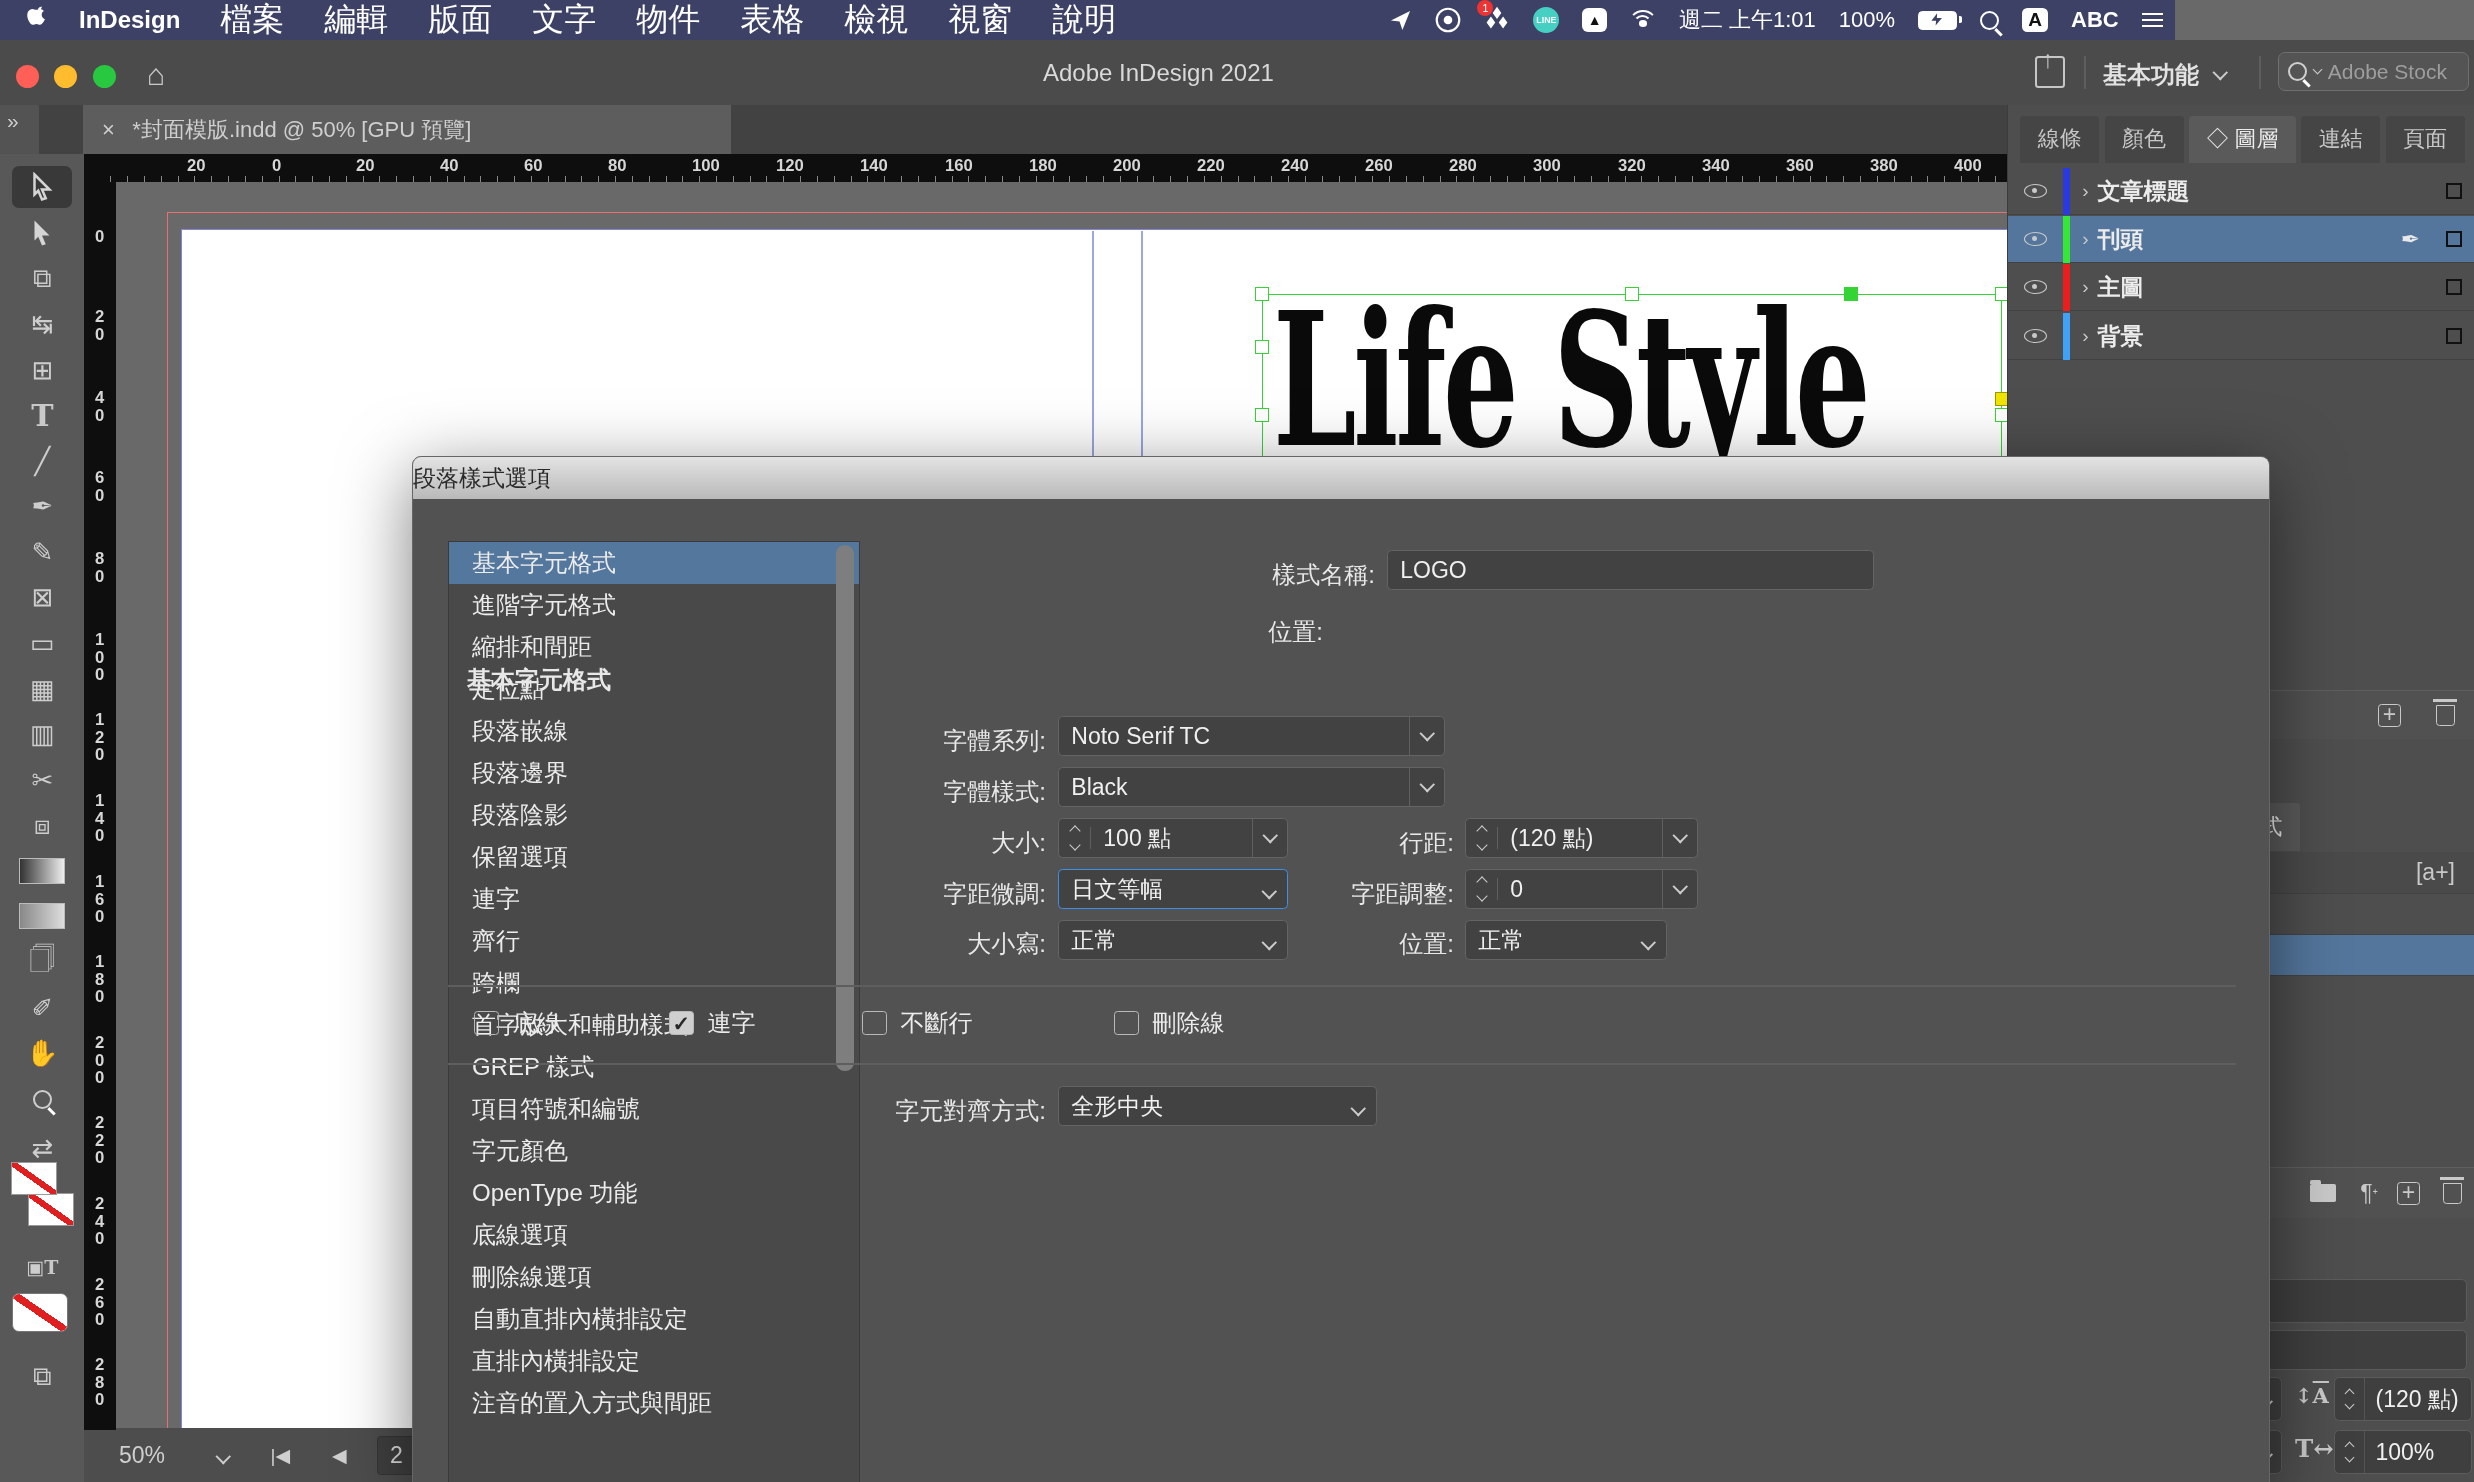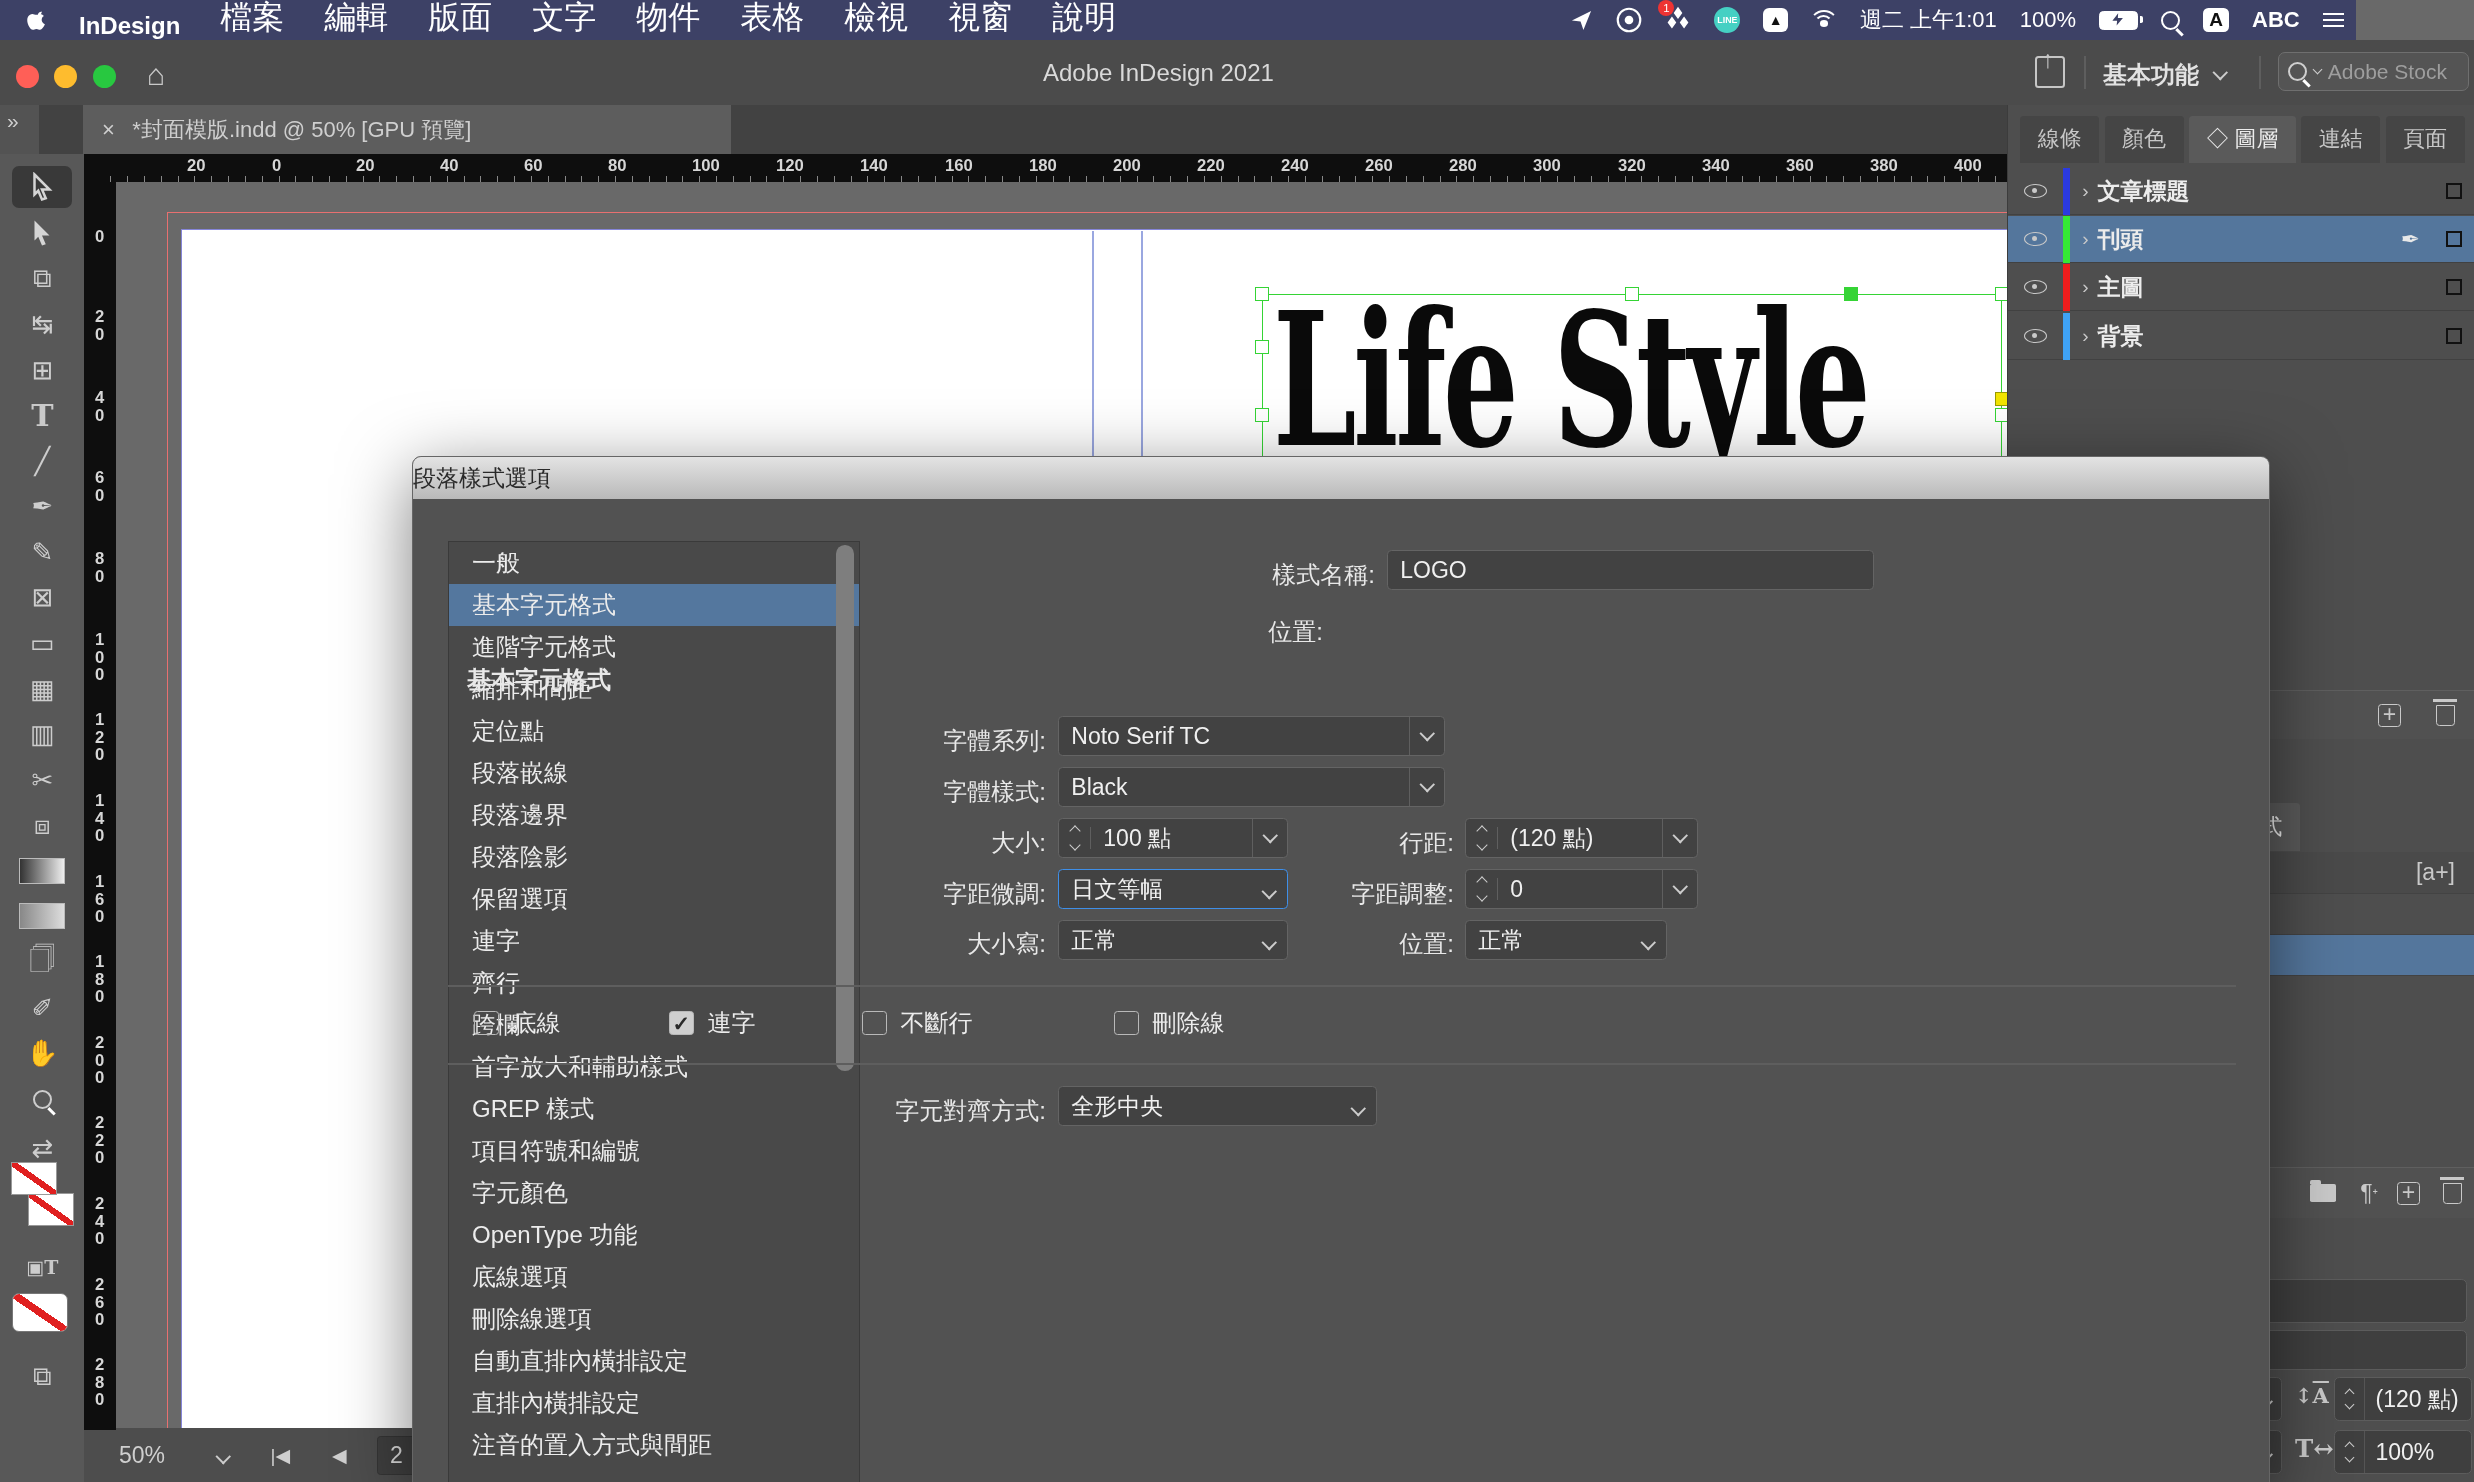--- a/index.html
+++ b/index.html
@@ -2,22 +2,22 @@
 <html style="font-size:14px"><head>
 <meta charset="utf-8">
 <style>
   * { margin:0; padding:0; box-sizing:border-box; }
   html,body { width:2475px; height:1483px; overflow:hidden; background:#696969;
     font-family:"Liberation Sans", sans-serif; }
   .abs { position:absolute; }
   #stage { position:relative; width:2475px; height:1483px; }
 
   
-  #menubar { left:0; top:0; width:2356px; height:40px; background:#3d4166; color:#fff;
-    display:flex; align-items:flex-end; z-index:60; }
+  #menubar { left:0; top:0; width:2175px; height:40px; background:#3d4166; color:#fff;
+    display:flex; align-items:center; z-index:60; }
   #menubar .apple { margin:0 32px 0 26px; font-size:23px; }
   #menubar .appname { font-weight:bold; font-size:24px; margin-right:40px; }
   #menubar .mitem { font-size:32px; margin-right:40px; }
   #status { position:absolute; right:12.3px; top:0; height:40px; display:flex; align-items:center; gap:23px; color:#fff; }
   #status .txt { font-size:22px; }
   .chip { background:#fff; color:#111; border-radius:5.3px; padding:0.9px 6.1px; font-size:19px; font-weight:bold; }
   .wifi { width:26px; height:21px; position:relative; }
   .wifi i { position:absolute; left:50%; border:2.6px solid #fff; border-color:#fff transparent transparent transparent; border-radius:50%; }
   .wifi i.a { width:30px;height:30px; margin-left:-15px; top:0;}
   .wifi i.b { width:19px;height:19px; margin-left:-9.6px; top:5.3px;}
@@ -491,21 +491,20 @@
     <span class="zoom">50%</span>
     <span class="nav" style="margin-left:53px"><span class="chev"></span></span>
     <span class="nav">|◀</span>
     <span class="nav">◀</span>
     <span id="pagefield">2</span>
   </div>
 
   <div id="dialog" class="abs">
     <div id="dlgtitle">段落樣式選項</div>
     <div id="dlglist">
-        <div class="litem">一般</div>
         <div class="litem sel">基本字元格式</div>
         <div class="litem">進階字元格式</div>
         <div class="litem">縮排和間距</div>
         <div class="litem">定位點</div>
         <div class="litem">段落嵌線</div>
         <div class="litem">段落邊界</div>
         <div class="litem">段落陰影</div>
         <div class="litem">保留選項</div>
         <div class="litem">連字</div>
         <div class="litem">齊行</div>

